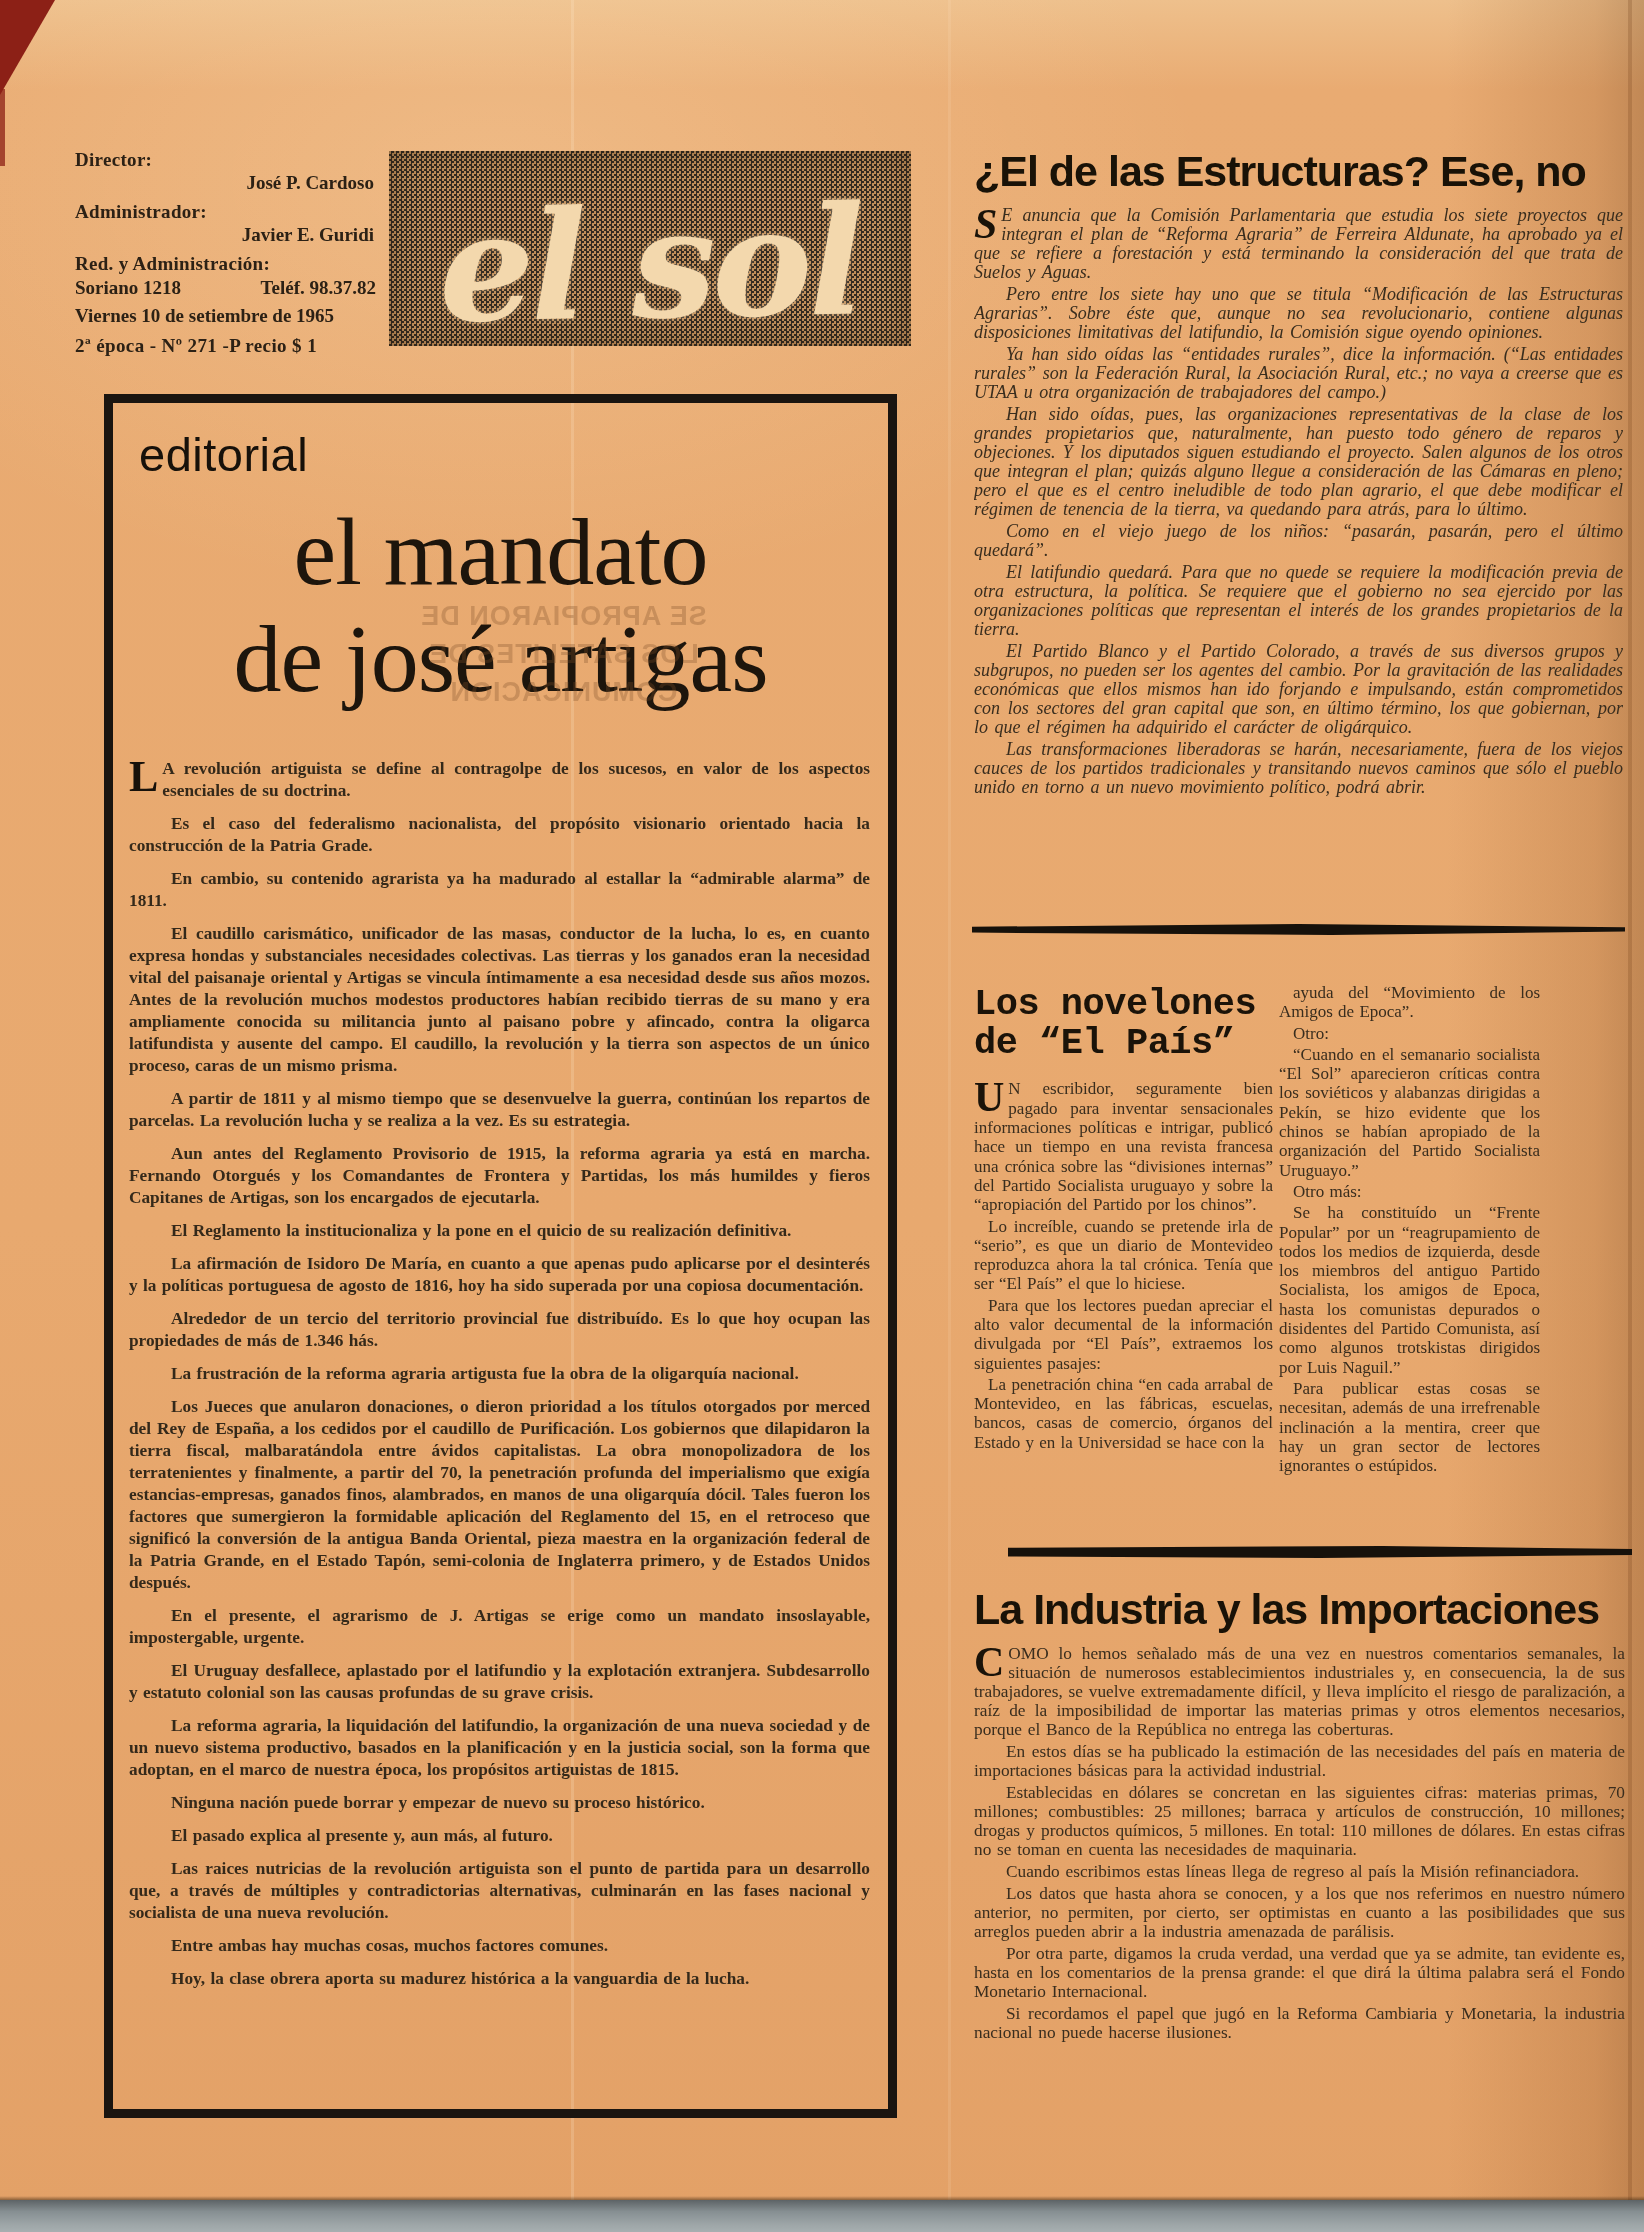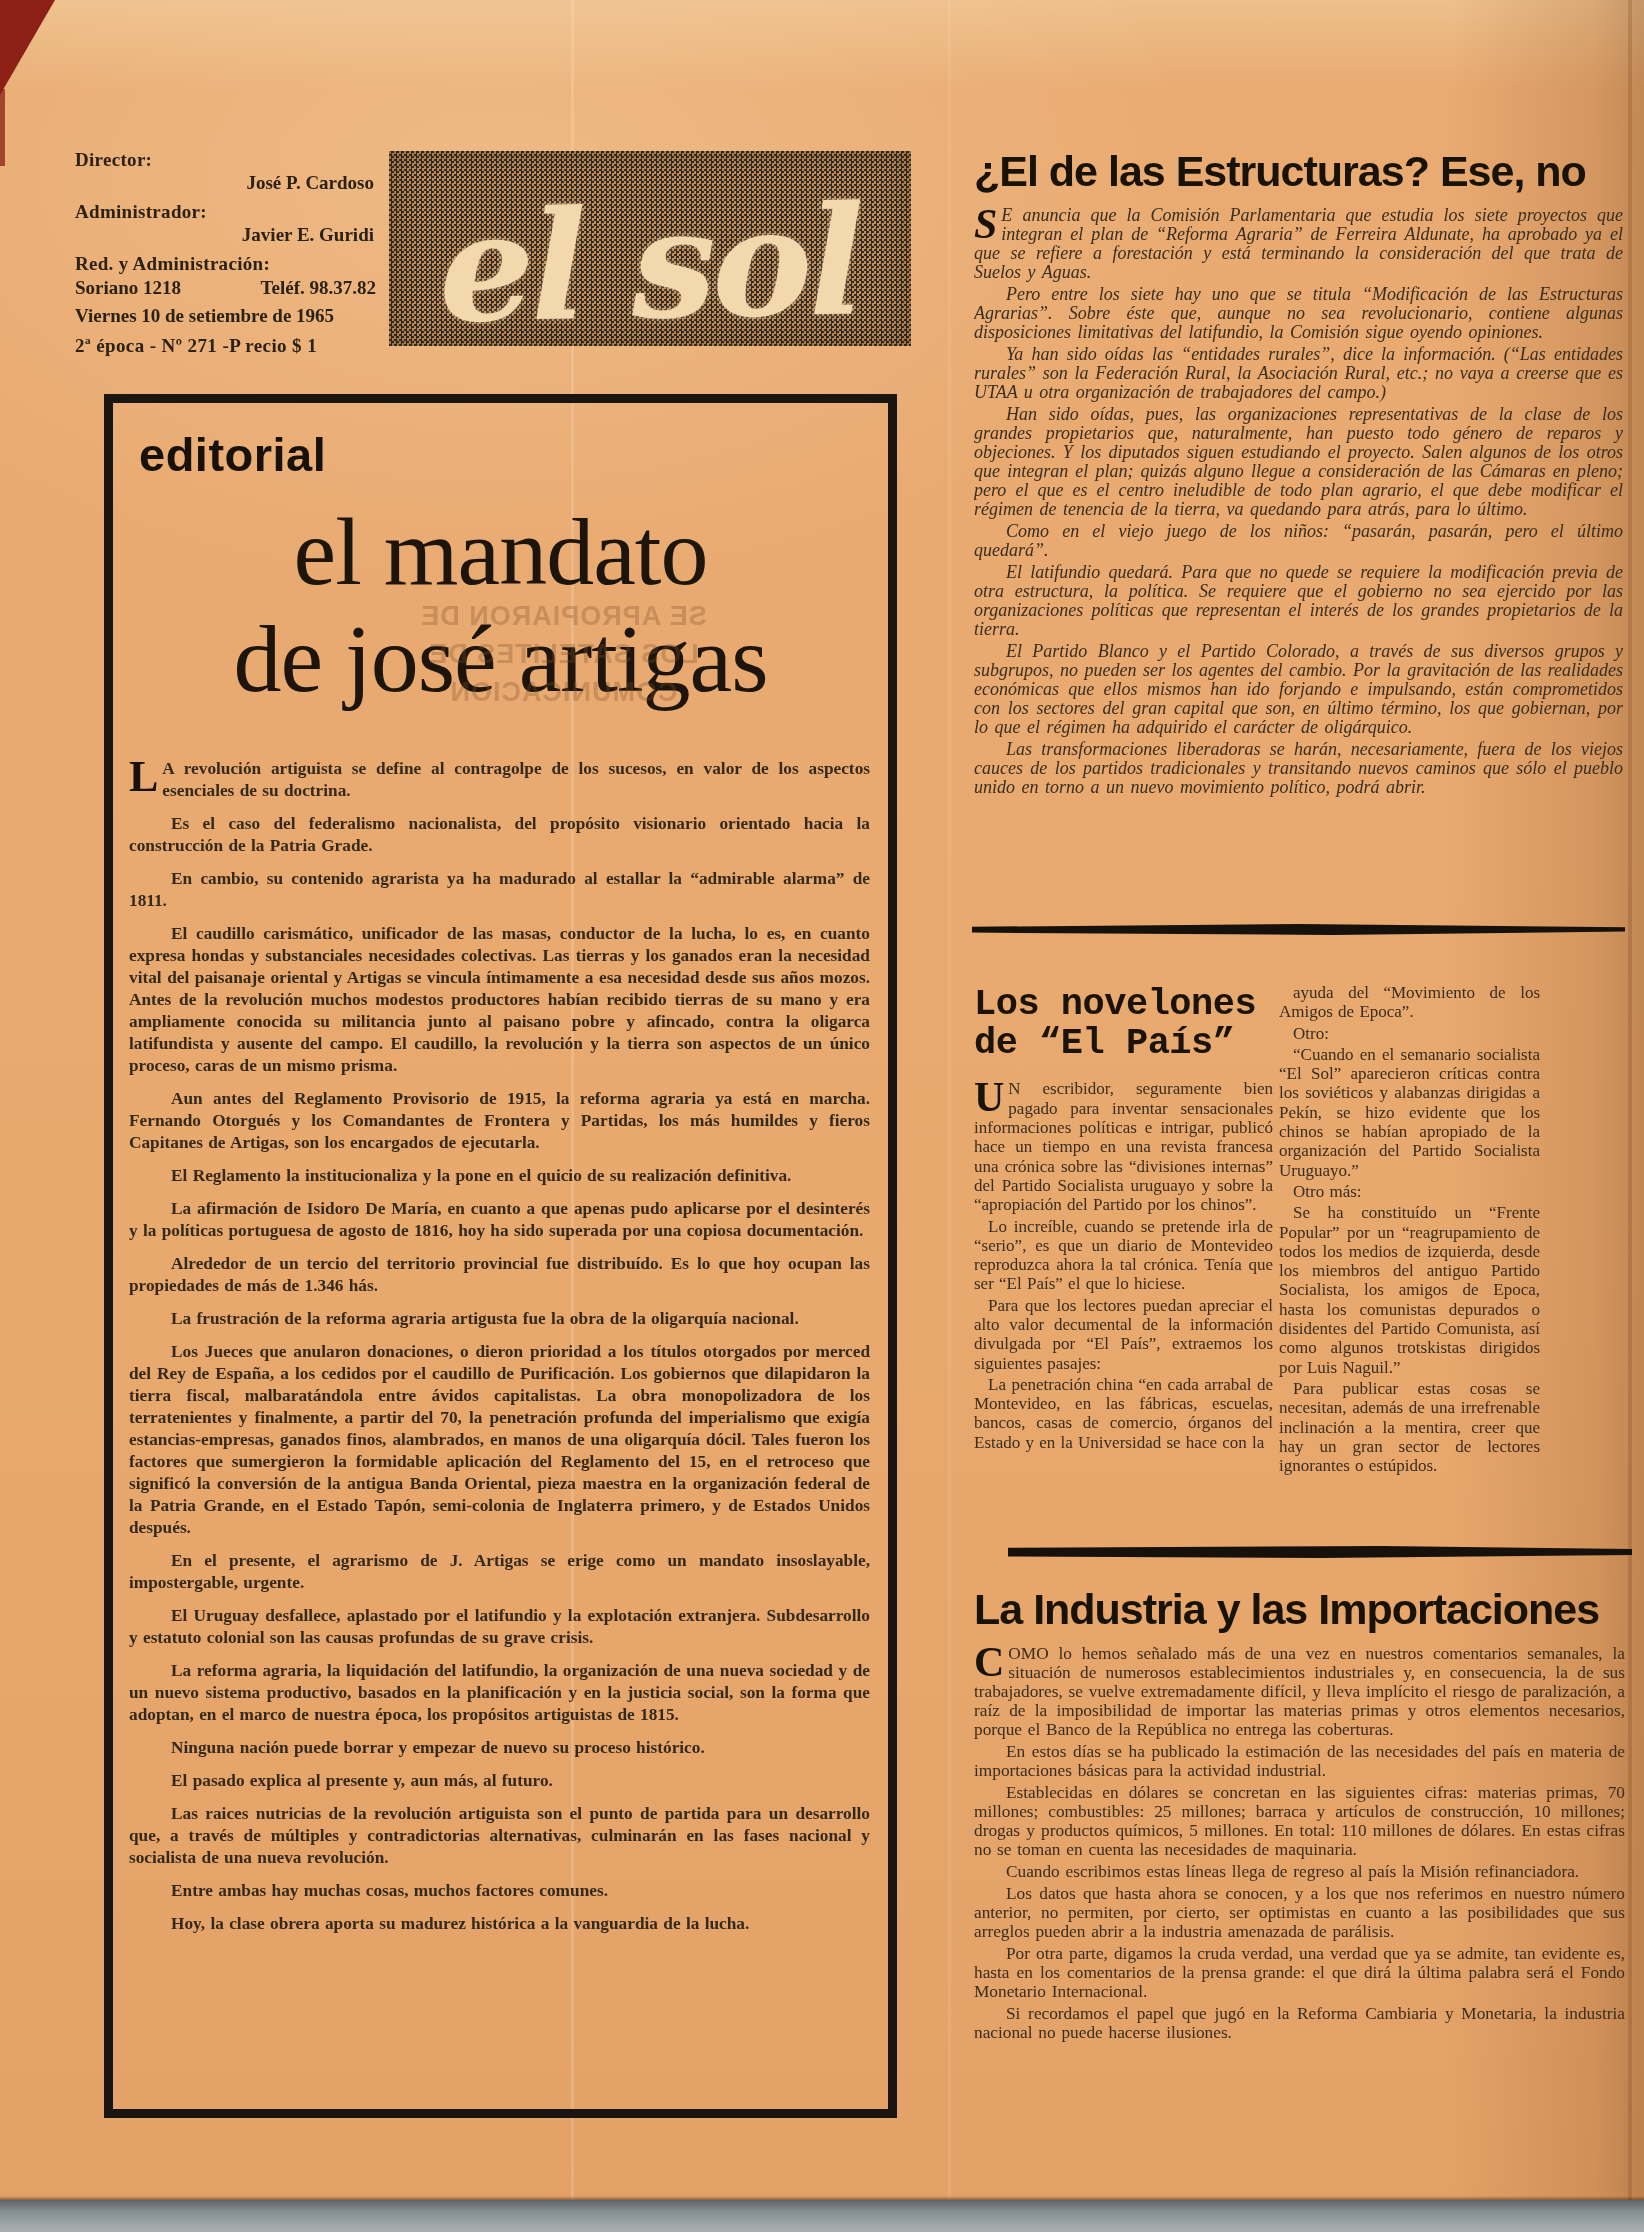--- a/index.html
+++ b/index.html
@@ -72,21 +72,21 @@
   .nov-body p.dc{text-indent:0;}
 
   .ind{position:absolute;left:974px;top:1588px;width:651px;height:576px;overflow:hidden;}
   .ind .body{font-size:17.3px;line-height:19px;word-spacing:1.5px;}
 
   
   .ed-box{position:absolute;left:104px;top:394px;width:793px;height:1724px;
     border:9px solid #1a1510;box-sizing:border-box;overflow:hidden;}
   .ed-box::before{content:"";position:absolute;left:-9px;top:-21px;width:30px;height:14px;
     background:#1a1510;}
-  .ed-label{font-family:"Liberation Sans", sans-serif;font-weight:bold;font-size:47px;
+  .ed-label{font-family:"Liberation Sans", sans-serif;font-weight:normal;font-size:47px;
     color:#17110a;margin:28px 0 0 26px;letter-spacing:0.5px;line-height:1;}
   .ed-title{margin:20px 8px 0 8px;text-align:center;font-family:"Liberation Serif", serif;
     font-weight:normal;font-size:96px;line-height:107px;color:#1d150c;letter-spacing:-1px;}
   .ed-title span{display:block;}
   .ed-body{margin:46px 18px 0 16px;text-align:justify;font-size:17.3px;line-height:22px;
     font-weight:bold;color:#34291a;word-spacing:1px;}
   .ed-body p{margin:0 0 11px 0;text-indent:42px;}
   .ed-body p.dc2{text-indent:0;}
   .dc2::first-letter{float:left;font-size:44px;line-height:33px;padding:2px 4px 0 0;color:#17110a;}
 
@@ -187,20 +187,21 @@
     <div class="ed-label">editorial</div>
     <h1 class="ed-title">
       <span>el mandato</span>
       <span>de josé artigas</span>
     </h1>
     <div class="ed-body">
         <p class="ep dc2">LA revolución artiguista se define al contragolpe de los sucesos, en valor de los aspectos esenciales de su doctrina.</p>
         <p class="ep">Es el caso del federalismo nacionalista, del propósito visionario orientado hacia la construcción de la Patria Grade.</p>
         <p class="ep">En cambio, su contenido agrarista ya ha madurado al estallar la “admirable alarma” de 1811.</p>
         <p class="ep">El caudillo carismático, unificador de las masas, conductor de la lucha, lo es, en cuanto expresa hondas y substanciales necesidades colectivas. Las tierras y los ganados eran la necesidad vital del paisanaje oriental y Artigas se vincula íntimamente a esa necesidad desde sus años mozos. Antes de la revolución muchos modestos productores habían recibido tierras de su mano y era ampliamente conocida su militancia junto al paisano pobre y afincado, contra la oligarca latifundista y ausente del campo. El caudillo, la revolución y la tierra son aspectos de un único proceso, caras de un mismo prisma.</p>
+        <p class="ep">A partir de 1811 y al mismo tiempo que se desenvuelve la guerra, continúan los repartos de parcelas. La revolución lucha y se realiza a la vez. Es su estrategia.</p>
         <p class="ep">Aun antes del Reglamento Provisorio de 1915, la reforma agraria ya está en marcha. Fernando Otorgués y los Comandantes de Frontera y Partidas, los más humildes y fieros Capitanes de Artigas, son los encargados de ejecutarla.</p>
         <p class="ep">El Reglamento la institucionaliza y la pone en el quicio de su realización definitiva.</p>
         <p class="ep">La afirmación de Isidoro De María, en cuanto a que apenas pudo aplicarse por el desinterés y la políticas portuguesa de agosto de 1816, hoy ha sido superada por una copiosa documentación.</p>
         <p class="ep">Alrededor de un tercio del territorio provincial fue distribuído. Es lo que hoy ocupan las propiedades de más de 1.346 hás.</p>
         <p class="ep">La frustración de la reforma agraria artigusta fue la obra de la oligarquía nacional.</p>
         <p class="ep">Los Jueces que anularon donaciones, o dieron prioridad a los títulos otorgados por merced del Rey de España, a los cedidos por el caudillo de Purificación. Los gobiernos que dilapidaron la tierra fiscal, malbaratándola entre ávidos capitalistas. La obra monopolizadora de los terratenientes y finalmente, a partir del 70, la penetración profunda del imperialismo que exigía estancias-empresas, ganados finos, alambrados, en manos de una oligarquía dócil. Tales fueron los factores que sumergieron la formidable aplicación del Reglamento del 15, en el retroceso que significó la conversión de la antigua Banda Oriental, pieza maestra en la organización federal de la Patria Grande, en el Estado Tapón, semi-colonia de Inglaterra primero, y de Estados Unidos después.</p>
         <p class="ep">En el presente, el agrarismo de J. Artigas se erige como un mandato insoslayable, impostergable, urgente.</p>
         <p class="ep">El Uruguay desfallece, aplastado por el latifundio y la explotación extranjera. Subdesarrollo y estatuto colonial son las causas profundas de su grave crisis.</p>
         <p class="ep">La reforma agraria, la liquidación del latifundio, la organización de una nueva sociedad y de un nuevo sistema productivo, basados en la planificación y en la justicia social, son la forma que adoptan, en el marco de nuestra época, los propósitos artiguistas de 1815.</p>
         <p class="ep">Ninguna nación puede borrar y empezar de nuevo su proceso histórico.</p>

